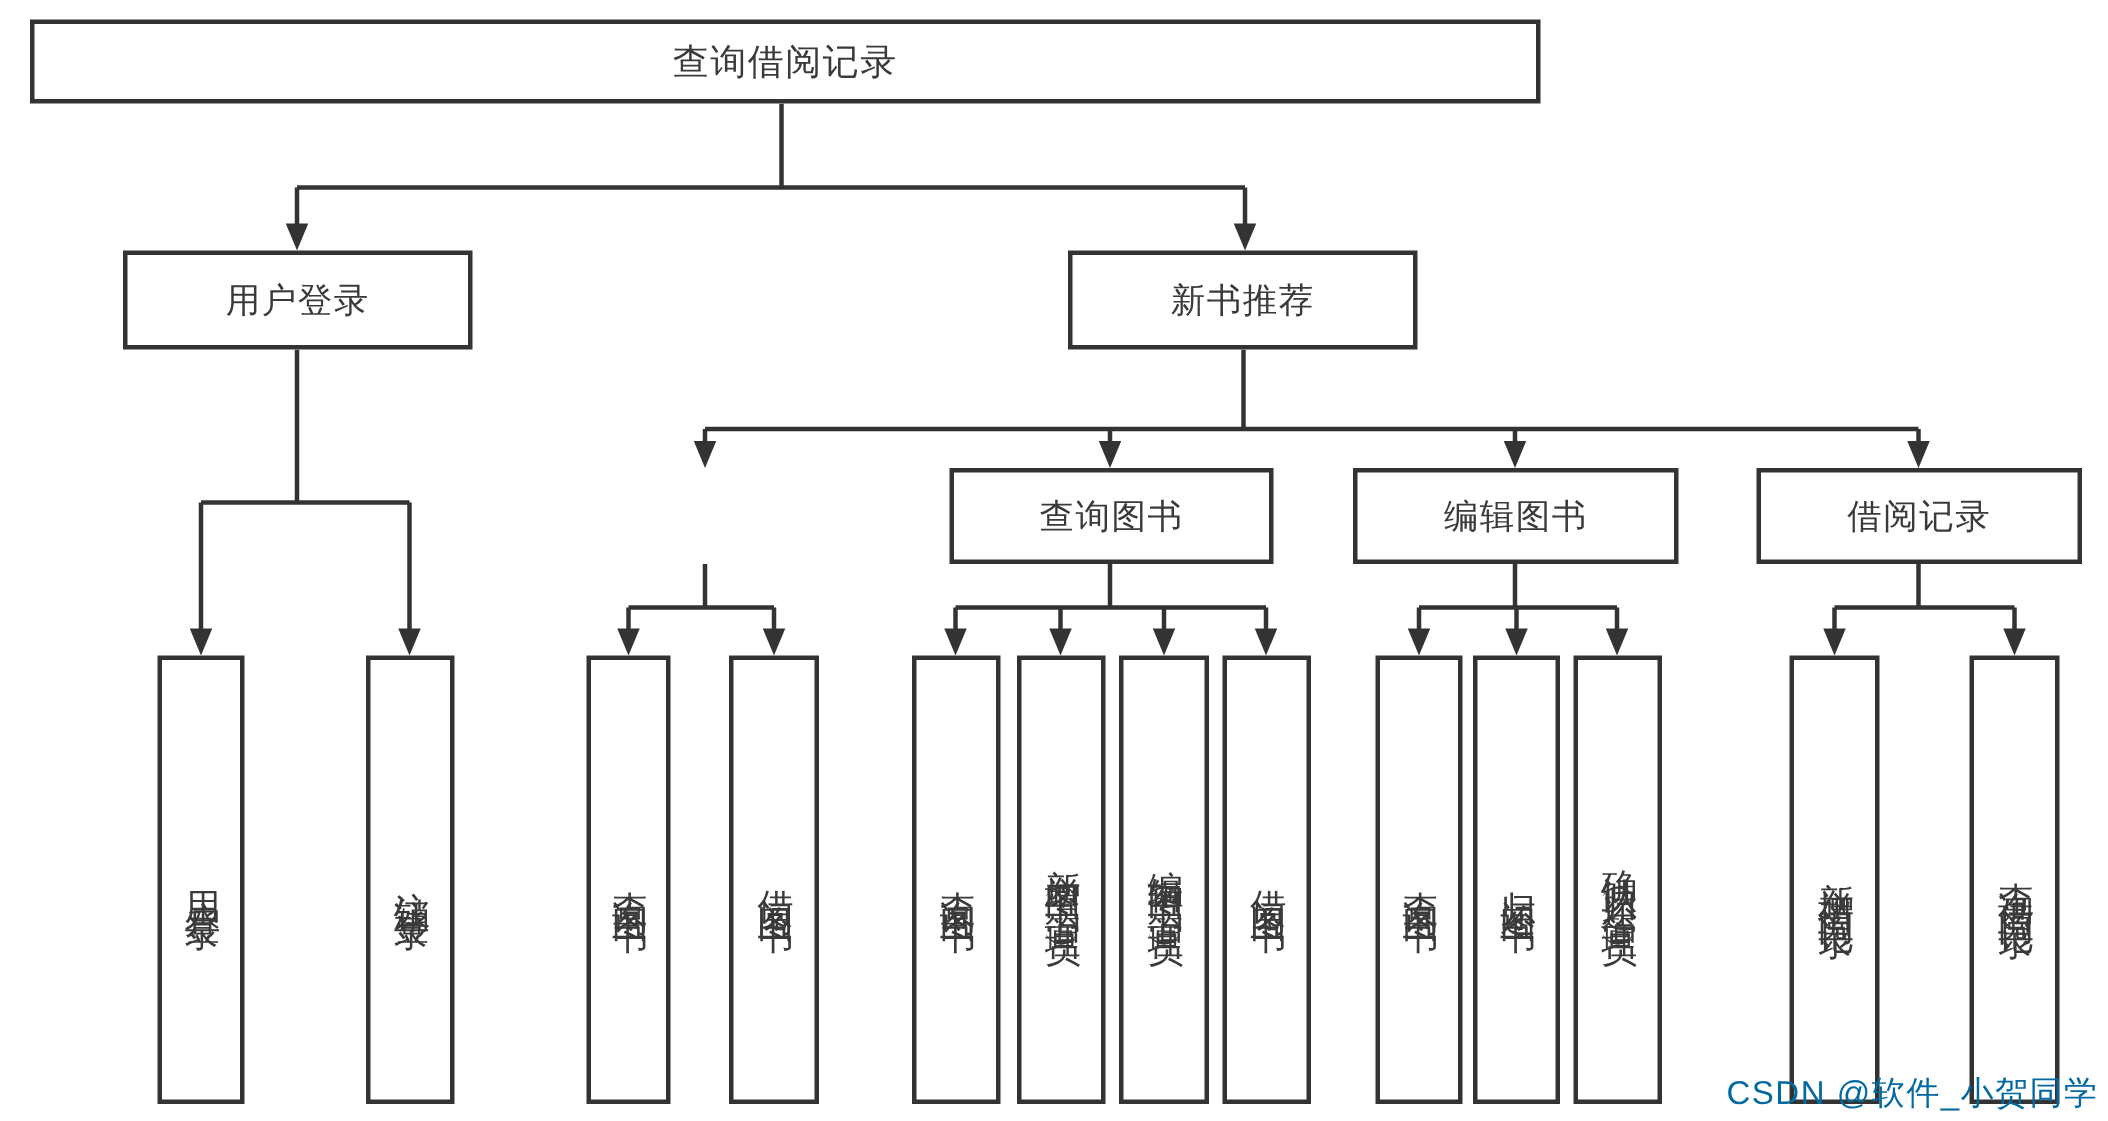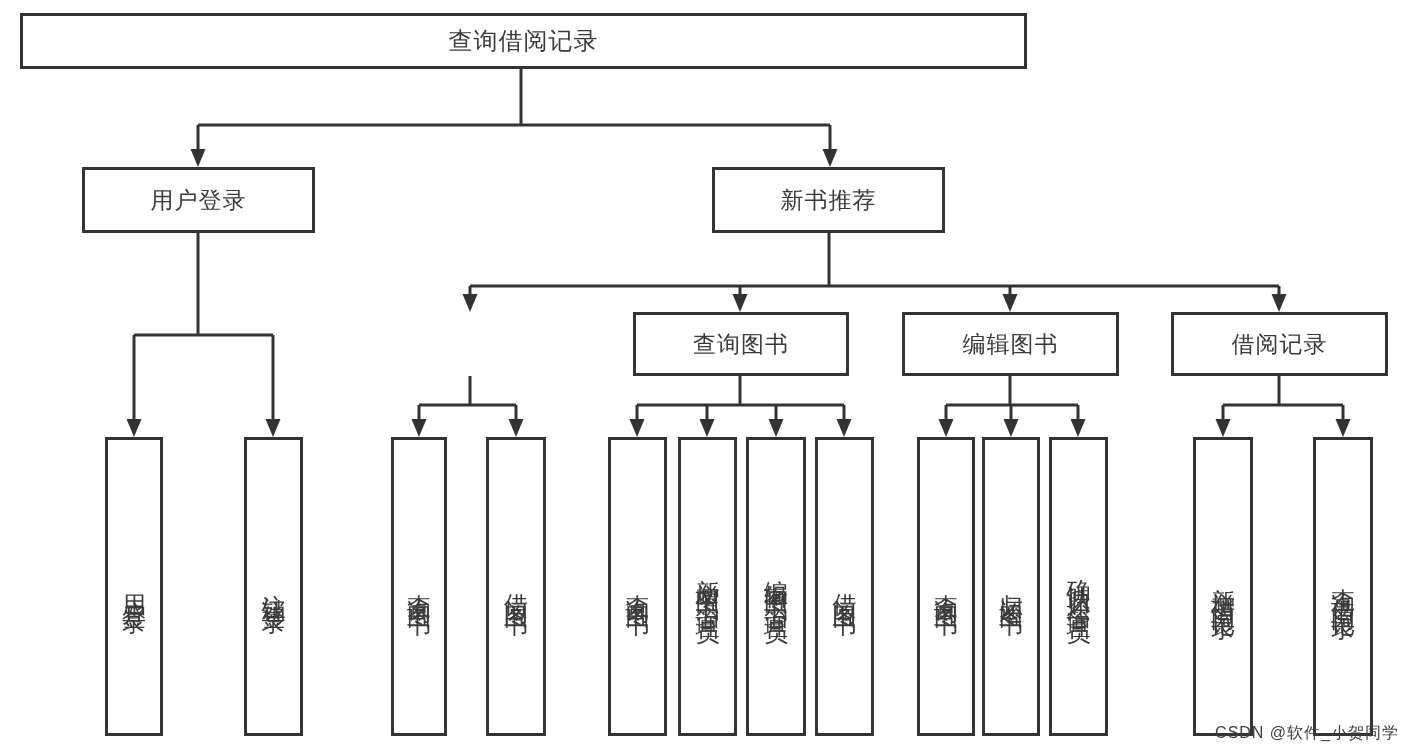--- a/index.html
+++ b/index.html
@@ -39,22 +39,22 @@
     font-size:24px;
     letter-spacing:6px;
     line-height:1;
     color:#3a3a3a;
     white-space:nowrap;
   }
   .watermark {
     position:absolute;
     right:6px;
     bottom:3px;
-    font-size:16px;
-    color:#404040;
+    font-size:22px;
+    color:#0369a1;
     letter-spacing:1px;
     white-space:nowrap;
     user-select:none;
   }
 </style>
 </head>
 <body>
 
 <div class="canvas">
 

